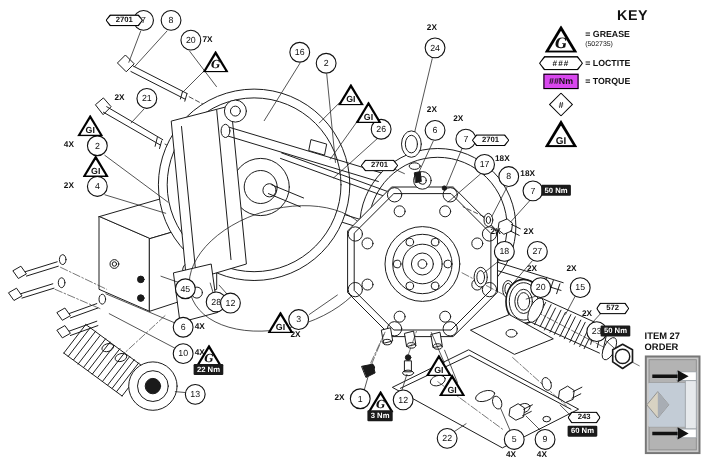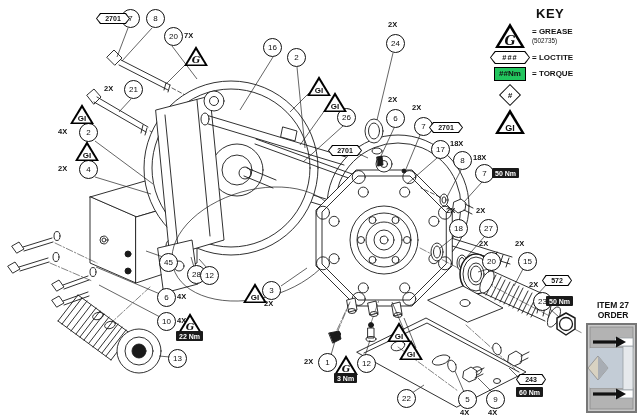--- a/index.html
+++ b/index.html
@@ -32,42 +32,42 @@
   .tri-bg{position:absolute;inset:0;background:#000;clip-path:polygon(50% 0,100% 100%,0 100%);}
   .tri-bg::after{content:"";position:absolute;left:13%;top:20%;right:13%;bottom:7%;background:#fff;
         clip-path:polygon(50% 0,100% 100%,0 100%);}
   .tri-t{position:absolute;left:0;right:0;bottom:1px;text-align:center;font-size:8px;
         font-weight:700;line-height:1;}
   .tri-t.g{font-family:"DejaVu Serif",serif;font-style:italic;font-size:10px;font-weight:700;}
   .tq{position:absolute;background:#1a1a1a;color:#fff;font-size:7px;font-weight:700;
       padding:1.5px 3px;line-height:1;z-index:6;border-radius:1px;}
 
   #key{position:absolute;left:488px;top:6px;width:150px;z-index:4;}
-  #key .ktitle{font-size:13px;font-weight:700;margin:0 0 2px 48px;letter-spacing:.5px;}
+  #key .ktitle{font-size:13px;font-weight:700;margin:0 0 2px 73px;letter-spacing:.5px;}
   .krow{display:flex;align-items:flex-start;margin-bottom:3px;}
   .ksym{width:44px;display:flex;justify-content:center;flex:0 0 44px;position:relative;}
   .klbl{font-size:8px;font-weight:700;line-height:1.2;padding-top:4px;}
   .ksub{display:block;font-size:6.3px;font-weight:400;}
   .ktri{position:relative;width:30px;height:25px;}
   .ktri .tri-t{font-size:9px;}
   .ktri .tri-t.g{font-size:13px;}
   .khx{position:relative;width:40px;height:13px;}
   .khx .hx-t{font-size:7.5px;letter-spacing:1px;}
-  .kbox{border:1px solid #000;background:#22c55e;font-size:8px;font-weight:700;
+  .kbox{border:1px solid #000;background:#d946ef;font-size:8px;font-weight:700;
         padding:2px 4px;line-height:1;text-align:center;}
   .kdia{position:relative;width:22px;height:22px;}
   .kdia .d-bg{position:absolute;inset:0;background:#000;
         clip-path:polygon(50% 0,100% 50%,50% 100%,0 50%);}
   .kdia .d-bg::after{content:"";position:absolute;inset:1.3px;background:#fff;
         clip-path:polygon(50% 0,100% 50%,50% 100%,0 50%);}
   .kdia .d-t{position:absolute;inset:0;display:flex;align-items:center;justify-content:center;
         font-size:8px;font-style:italic;font-weight:700;}
 
   #inset{position:absolute;left:586px;top:301px;width:54px;z-index:4;}
-  #inset .ititle{font-size:8.5px;font-weight:700;text-align:center;line-height:1.15;}
+  #inset .ititle{font-size:8.5px;font-weight:700;line-height:1.15;}
 </style>
 </head>
 <body>
 
 <div id="stage">
 
 <svg id="art" width="640" height="420" viewBox="0 0 640 420">
 
   <g class="ln">
     <polygon points="107,57 114,50 122,58 115,65"></polygon>

